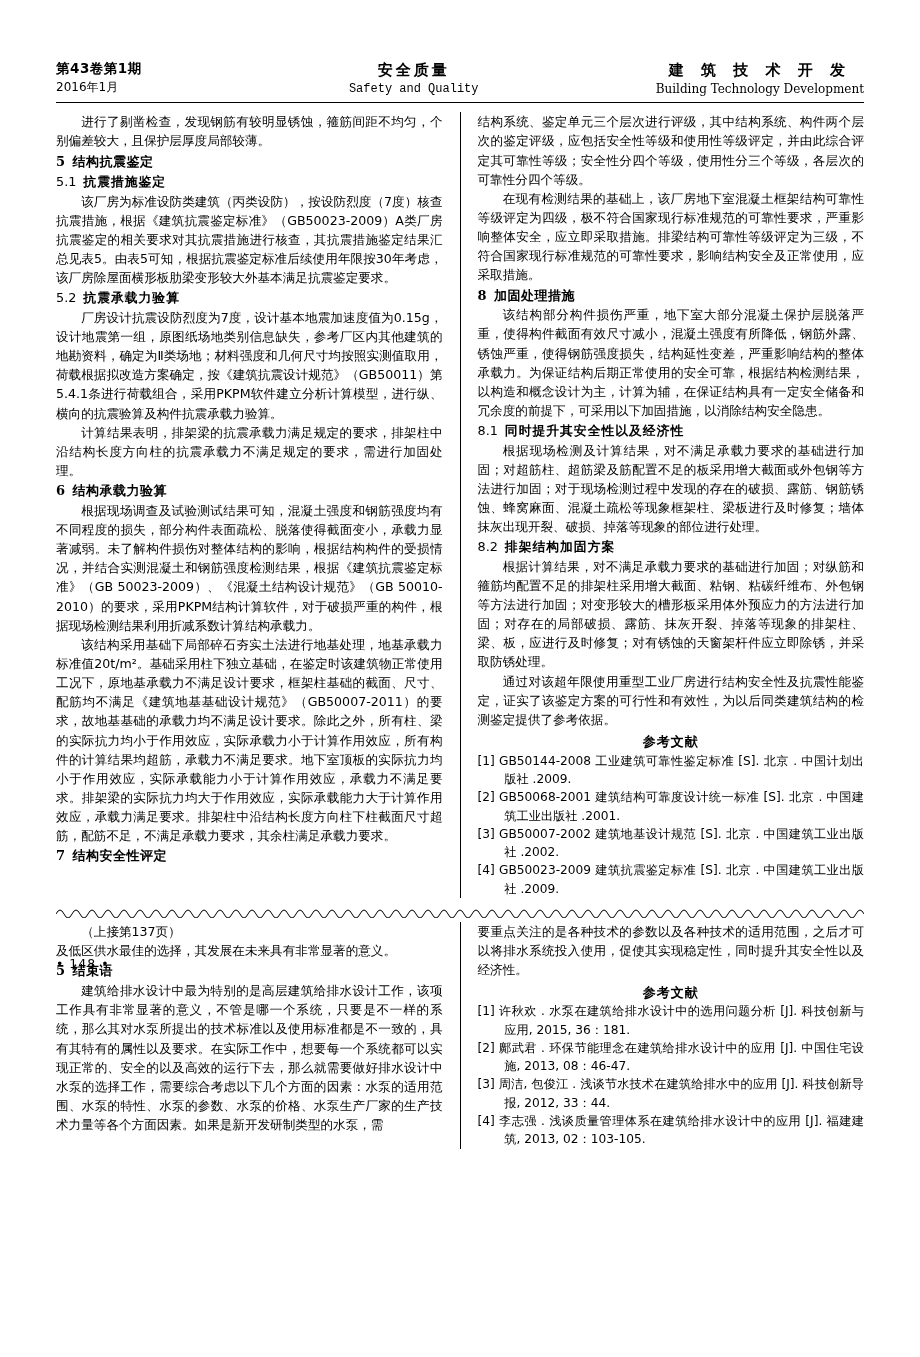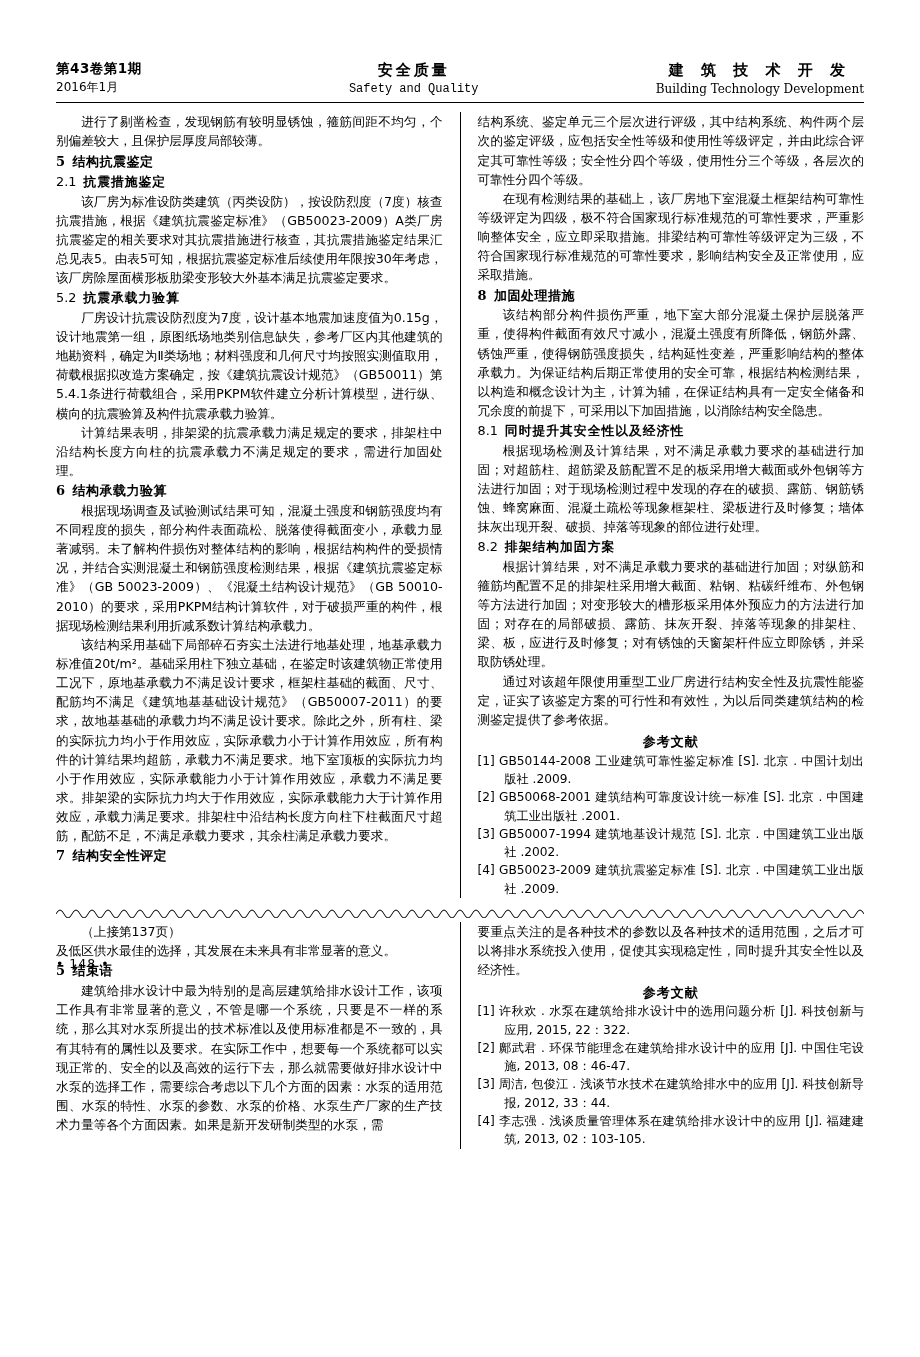--- a/index.html
+++ b/index.html
@@ -163,21 +163,21 @@
       <div class="cn">建 筑 技 术 开 发</div>
       <div class="en">Building Technology Development</div>
     </div>
   </div>
   <div class="rule"></div>
 
   <div class="columns">
     <div class="col left" id="top-left">
         <p class="para">进行了剔凿检查，发现钢筋有较明显锈蚀，箍筋间距不均匀，个别偏差较大，且保护层厚度局部较薄。</p>
         <div class="heading1"><span class="num">5</span><span>结构抗震鉴定</span></div>
-        <div class="heading2"><span class="num">2.1</span><span class="t">抗震措施鉴定</span></div>
+        <div class="heading2"><span class="num">5.1</span><span class="t">抗震措施鉴定</span></div>
         <p class="para">该厂房为标准设防类建筑（丙类设防），按设防烈度（7度）核查抗震措施，根据《建筑抗震鉴定标准》（GB50023-2009）A类厂房抗震鉴定的相关要求对其抗震措施进行核查，其抗震措施鉴定结果汇总见表5。由表5可知，根据抗震鉴定标准后续使用年限按30年考虑，该厂房除屋面横形板肋梁变形较大外基本满足抗震鉴定要求。</p>
         <div class="heading2"><span class="num">5.2</span><span class="t">抗震承载力验算</span></div>
         <p class="para">厂房设计抗震设防烈度为7度，设计基本地震加速度值为0.15g，设计地震第一组，原图纸场地类别信息缺失，参考厂区内其他建筑的地勘资料，确定为Ⅱ类场地；材料强度和几何尺寸均按照实测值取用，荷载根据拟改造方案确定，按《建筑抗震设计规范》（GB50011）第5.4.1条进行荷载组合，采用PKPM软件建立分析计算模型，进行纵、横向的抗震验算及构件抗震承载力验算。</p>
         <p class="para">计算结果表明，排架梁的抗震承载力满足规定的要求，排架柱中沿结构长度方向柱的抗震承载力不满足规定的要求，需进行加固处理。</p>
         <div class="heading1"><span class="num">6</span><span>结构承载力验算</span></div>
         <p class="para">根据现场调查及试验测试结果可知，混凝土强度和钢筋强度均有不同程度的损失，部分构件表面疏松、脱落使得截面变小，承载力显著减弱。未了解构件损伤对整体结构的影响，根据结构构件的受损情况，并结合实测混凝土和钢筋强度检测结果，根据《建筑抗震鉴定标准》（GB 50023-2009）、《混凝土结构设计规范》（GB 50010-2010）的要求，采用PKPM结构计算软件，对于破损严重的构件，根据现场检测结果利用折减系数计算结构承载力。</p>
         <p class="para">该结构采用基础下局部碎石夯实土法进行地基处理，地基承载力标准值20t/m²。基础采用柱下独立基础，在鉴定时该建筑物正常使用工况下，原地基承载力不满足设计要求，框架柱基础的截面、尺寸、配筋均不满足《建筑地基基础设计规范》（GB50007-2011）的要求，故地基基础的承载力均不满足设计要求。除此之外，所有柱、梁的实际抗力均小于作用效应，实际承载力小于计算作用效应，所有构件的计算结果均超筋，承载力不满足要求。地下室顶板的实际抗力均小于作用效应，实际承载能力小于计算作用效应，承载力不满足要求。排架梁的实际抗力均大于作用效应，实际承载能力大于计算作用效应，承载力满足要求。排架柱中沿结构长度方向柱下柱截面尺寸超筋，配筋不足，不满足承载力要求，其余柱满足承载力要求。</p>
         <div class="heading1"><span class="num">7</span><span>结构安全性评定</span></div>
       </div>
     <div class="divider"></div>
@@ -187,21 +187,21 @@
         <div class="heading1"><span class="num">8</span><span>加固处理措施</span></div>
         <p class="para">该结构部分构件损伤严重，地下室大部分混凝土保护层脱落严重，使得构件截面有效尺寸减小，混凝土强度有所降低，钢筋外露、锈蚀严重，使得钢筋强度损失，结构延性变差，严重影响结构的整体承载力。为保证结构后期正常使用的安全可靠，根据结构检测结果，以构造和概念设计为主，计算为辅，在保证结构具有一定安全储备和冗余度的前提下，可采用以下加固措施，以消除结构安全隐患。</p>
         <div class="heading2"><span class="num">8.1</span><span class="t">同时提升其安全性以及经济性</span></div>
         <p class="para">根据现场检测及计算结果，对不满足承载力要求的基础进行加固；对超筋柱、超筋梁及筋配置不足的板采用增大截面或外包钢等方法进行加固；对于现场检测过程中发现的存在的破损、露筋、钢筋锈蚀、蜂窝麻面、混凝土疏松等现象框架柱、梁板进行及时修复；墙体抹灰出现开裂、破损、掉落等现象的部位进行处理。</p>
         <div class="heading2"><span class="num">8.2</span><span class="t">排架结构加固方案</span></div>
         <p class="para">根据计算结果，对不满足承载力要求的基础进行加固；对纵筋和箍筋均配置不足的排架柱采用增大截面、粘钢、粘碳纤维布、外包钢等方法进行加固；对变形较大的槽形板采用体外预应力的方法进行加固；对存在的局部破损、露筋、抹灰开裂、掉落等现象的排架柱、梁、板，应进行及时修复；对有锈蚀的天窗架杆件应立即除锈，并采取防锈处理。</p>
         <p class="para">通过对该超年限使用重型工业厂房进行结构安全性及抗震性能鉴定，证实了该鉴定方案的可行性和有效性，为以后同类建筑结构的检测鉴定提供了参考依据。</p>
         <div class="center-head">参考文献</div>
         <p class="ref">[1] GB50144-2008 工业建筑可靠性鉴定标准 [S]. 北京 . 中国计划出版社 .2009.</p>
         <p class="ref">[2] GB50068-2001 建筑结构可靠度设计统一标准 [S]. 北京 . 中国建筑工业出版社 .2001.</p>
-        <p class="ref">[3] GB50007-1994 建筑地基设计规范 [S]. 北京 . 中国建筑工业出版社 .2002.</p>
+        <p class="ref">[3] GB50007-2002 建筑地基设计规范 [S]. 北京 . 中国建筑工业出版社 .2002.</p>
         <p class="ref">[4] GB50023-2009 建筑抗震鉴定标准 [S]. 北京 . 中国建筑工业出版社 .2009.</p>
       </div>
   </div>
 
   <div class="wave-sep">
     <svg width="808" height="13" viewBox="0 0 808 13" preserveAspectRatio="none">
       <path d="M0,9 Q4,1 8,9 T16,9 T24,9 T32,9 T40,9 T48,9 T56,9 T64,9 T72,9 T80,9 T88,9 T96,9 T104,9 T112,9 T120,9 T128,9 T136,9 T144,9 T152,9 T160,9 T168,9 T176,9 T184,9 T192,9 T200,9 T208,9 T216,9 T224,9 T232,9 T240,9 T248,9 T256,9 T264,9 T272,9 T280,9 T288,9 T296,9 T304,9 T312,9 T320,9 T328,9 T336,9 T344,9 T352,9 T360,9 T368,9 T376,9 T384,9 T392,9 T400,9 T408,9 T416,9 T424,9 T432,9 T440,9 T448,9 T456,9 T464,9 T472,9 T480,9 T488,9 T496,9 T504,9 T512,9 T520,9 T528,9 T536,9 T544,9 T552,9 T560,9 T568,9 T576,9 T584,9 T592,9 T600,9 T608,9 T616,9 T624,9 T632,9 T640,9 T648,9 T656,9 T664,9 T672,9 T680,9 T688,9 T696,9 T704,9 T712,9 T720,9 T728,9 T736,9 T744,9 T752,9 T760,9 T768,9 T776,9 T784,9 T792,9 T800,9 T808,9" fill="none" stroke="#000" stroke-width="1"></path>
     </svg>
   </div>
 
@@ -209,21 +209,21 @@
     <div class="col left" id="bot-left">
         <p class="para">（上接第137页）</p>
         <p class="noindent">及低区供水最佳的选择，其发展在未来具有非常显著的意义。</p>
         <div class="heading1"><span class="num">5</span><span>结束语</span></div>
         <p class="para">建筑给排水设计中最为特别的是高层建筑给排水设计工作，该项工作具有非常显著的意义，不管是哪一个系统，只要是不一样的系统，那么其对水泵所提出的技术标准以及使用标准都是不一致的，具有其特有的属性以及要求。在实际工作中，想要每一个系统都可以实现正常的、安全的以及高效的运行下去，那么就需要做好排水设计中水泵的选择工作，需要综合考虑以下几个方面的因素：水泵的适用范围、水泵的特性、水泵的参数、水泵的价格、水泵生产厂家的生产技术力量等各个方面因素。如果是新开发研制类型的水泵，需</p>
       </div>
     <div class="divider"></div>
     <div class="col right" id="bot-right">
         <p class="noindent">要重点关注的是各种技术的参数以及各种技术的适用范围，之后才可以将排水系统投入使用，促使其实现稳定性，同时提升其安全性以及经济性。</p>
         <div class="center-head">参考文献</div>
-        <p class="ref">[1] 许秋欢 . 水泵在建筑给排水设计中的选用问题分析 [J]. 科技创新与应用, 2015, 22：322.</p>
+        <p class="ref">[1] 许秋欢 . 水泵在建筑给排水设计中的选用问题分析 [J]. 科技创新与应用, 2015, 36：181.</p>
         <p class="ref">[2] 鄺武君 . 环保节能理念在建筑给排水设计中的应用 [J]. 中国住宅设施, 2013, 08：46-47.</p>
         <p class="ref">[3] 周洁, 包俊江 . 浅谈节水技术在建筑给排水中的应用 [J]. 科技创新导报, 2012, 33：44.</p>
         <p class="ref">[4] 李志强 . 浅谈质量管理体系在建筑给排水设计中的应用 [J]. 福建建筑, 2013, 02：103-105.</p>
       </div>
   </div>
 
   <div class="page-num">• 148 •</div>
 </div>
 
 </body></html>

